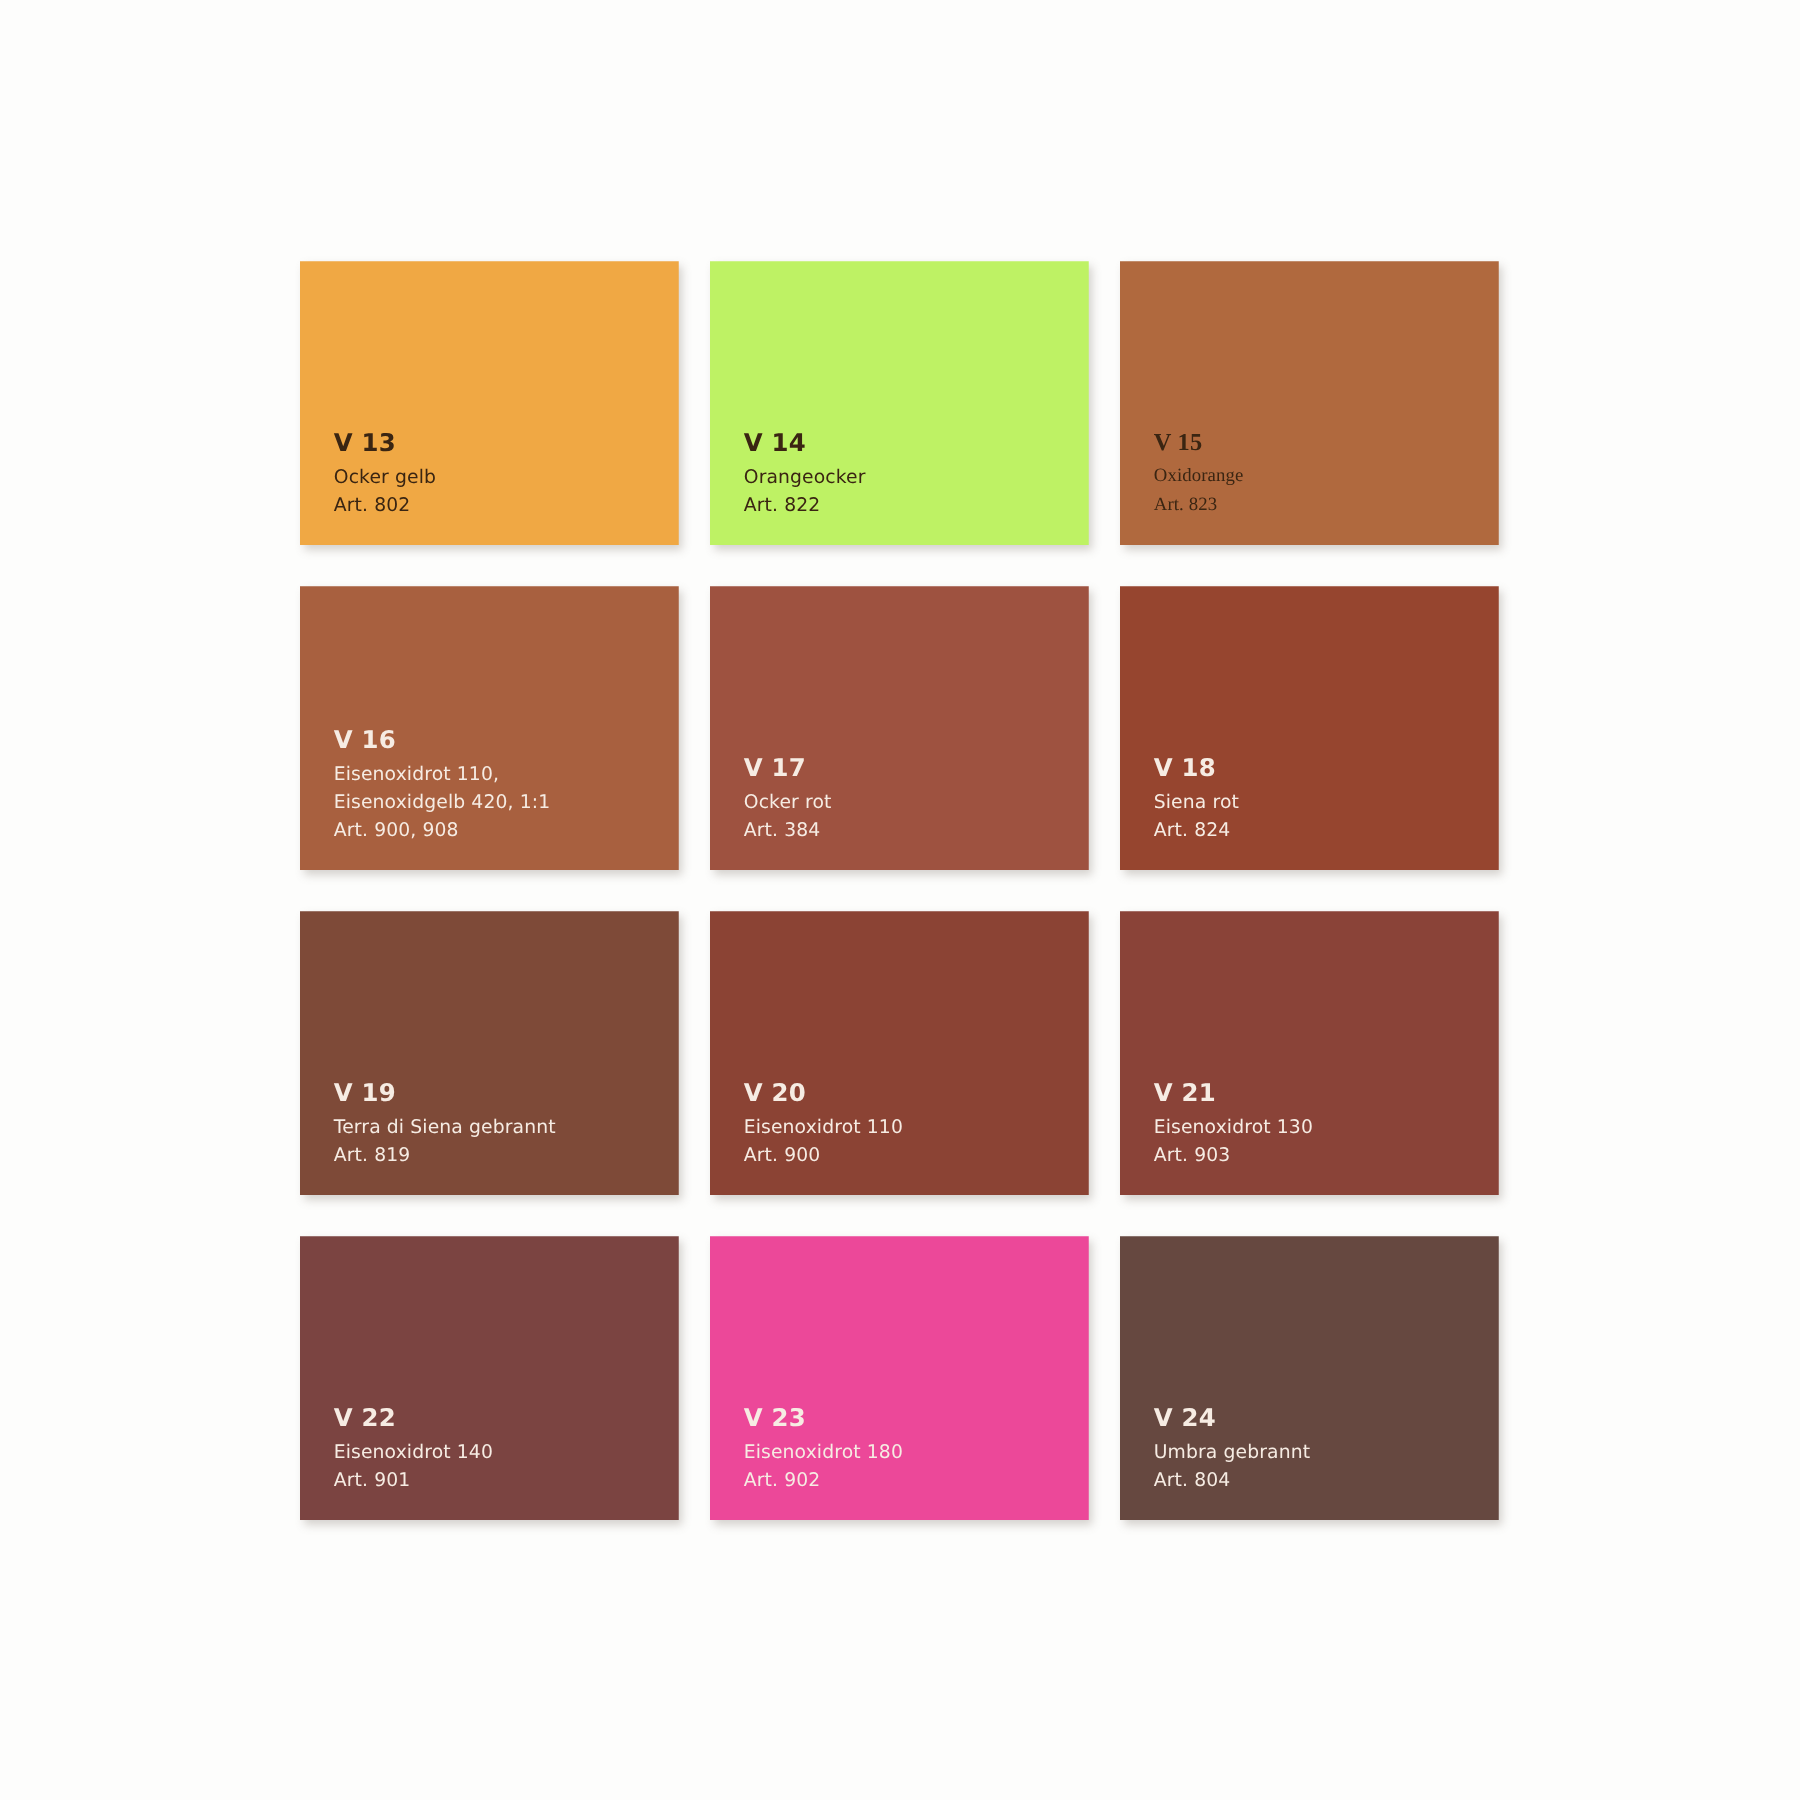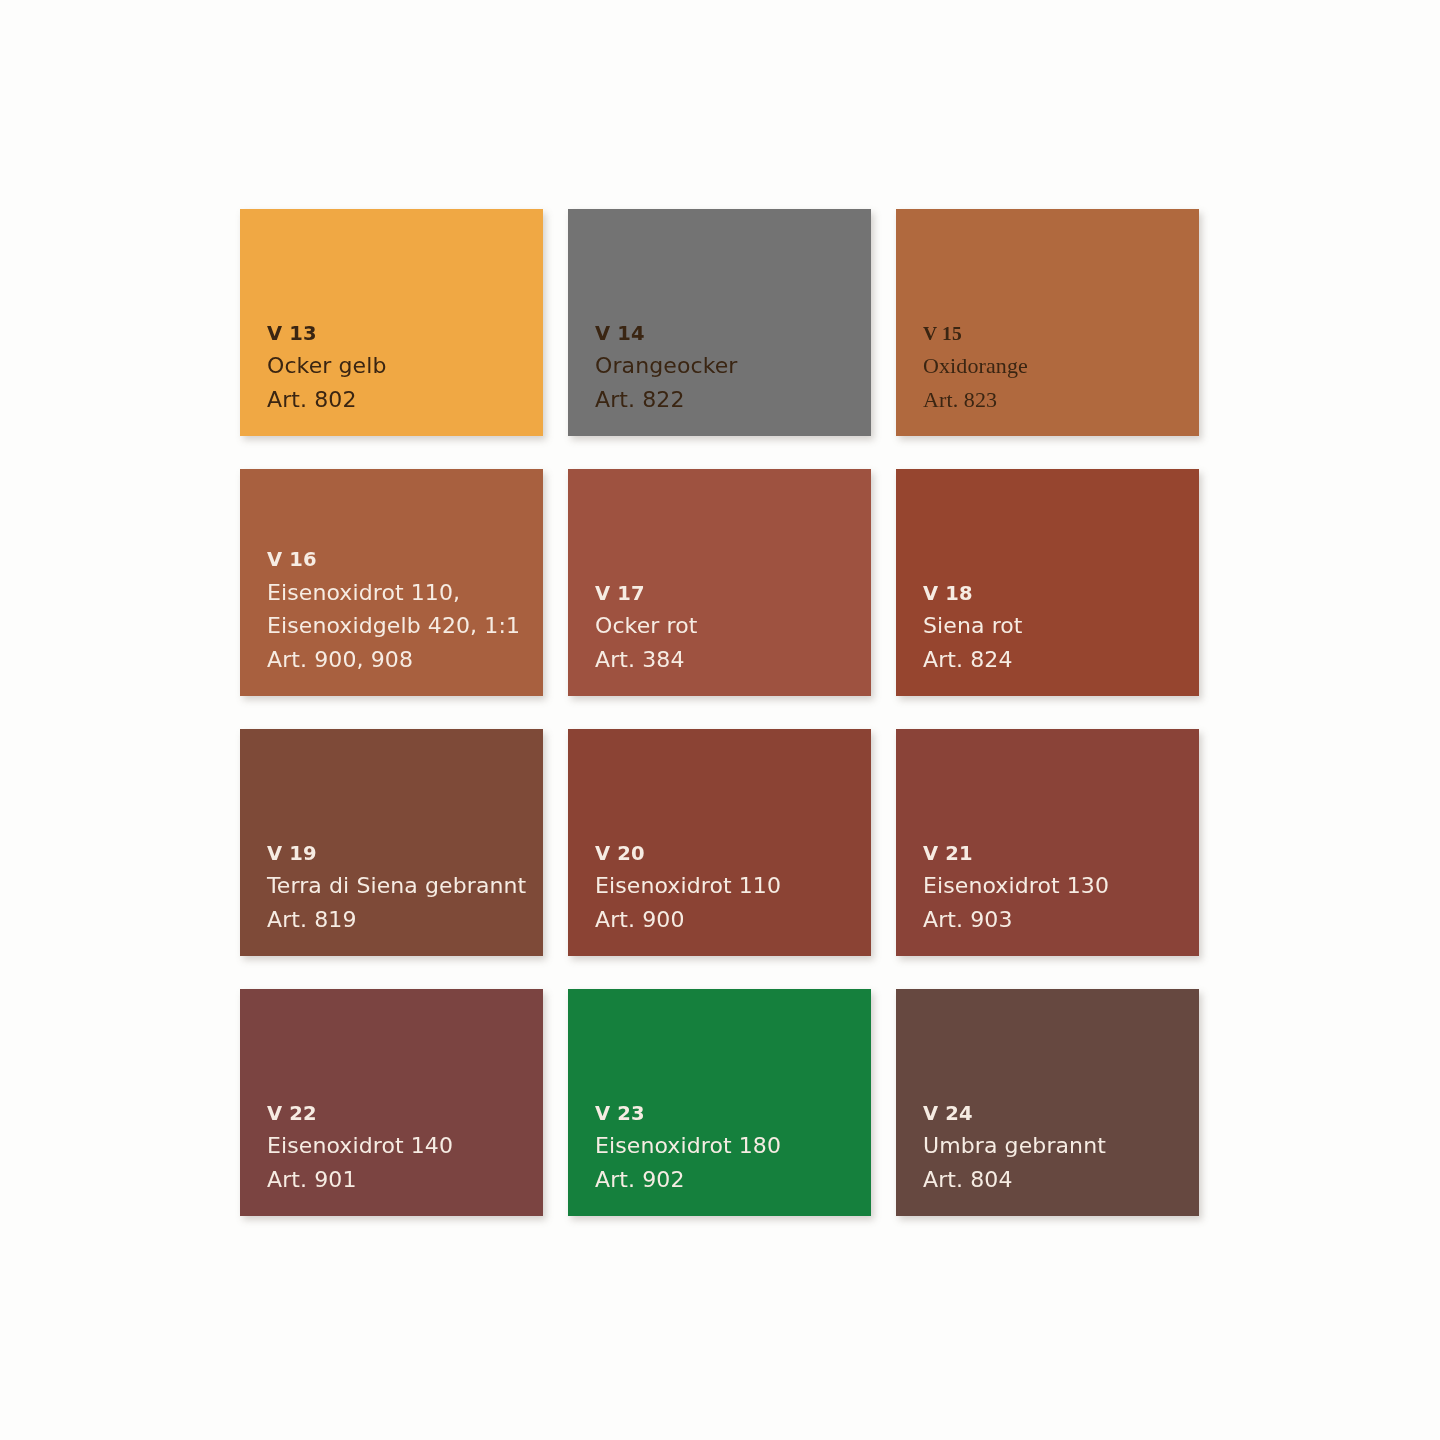--- a/index.html
+++ b/index.html
@@ -53,21 +53,21 @@
 
   .swatch-code {
     font-size: 19.5px;
     font-weight: bold;
     letter-spacing: 0.2px;
     line-height: 1.52;
     margin-bottom: 1px;
   }
 
   .swatch-line {
-    font-size: 22px;
+    font-size: 15px;
     font-weight: normal;
     line-height: 1.52;
     letter-spacing: 0.1px;
     white-space: nowrap;
   }
 
   .dark-text .swatch-code,
   .dark-text .swatch-line {
     color: #3a2512;
   }
@@ -82,21 +82,21 @@
 
 <div id="chart" style="background: rgb(253, 253, 252);">
   <div class="grid">
       <div class="swatch dark-text" style="background: rgb(240, 168, 68);">
         <div class="swatch-caption">
           <div class="swatch-code">V 13</div>
           <div class="swatch-line">Ocker gelb</div>
           <div class="swatch-line">Art. 802</div>
         </div>
       </div>
-      <div class="swatch dark-text" style="background: #737373;">
+      <div class="swatch dark-text" style="background: #bef264;">
         <div class="swatch-caption">
           <div class="swatch-code">V 14</div>
           <div class="swatch-line">Orangeocker</div>
           <div class="swatch-line">Art. 822</div>
         </div>
       </div>
       <div class="swatch dark-text" style="background: rgb(176, 105, 62); font-family: Liberation Serif, serif;">
         <div class="swatch-caption">
           <div class="swatch-code">V 15</div>
           <div class="swatch-line">Oxidorange</div>
@@ -146,21 +146,21 @@
           <div class="swatch-line">Art. 903</div>
         </div>
       </div>
       <div class="swatch light-text" style="background: rgb(123, 68, 65);">
         <div class="swatch-caption">
           <div class="swatch-code">V 22</div>
           <div class="swatch-line">Eisenoxidrot 140</div>
           <div class="swatch-line">Art. 901</div>
         </div>
       </div>
-      <div class="swatch light-text" style="background: #15803d;">
+      <div class="swatch light-text" style="background: #ec4899;">
         <div class="swatch-caption">
           <div class="swatch-code">V 23</div>
           <div class="swatch-line">Eisenoxidrot 180</div>
           <div class="swatch-line">Art. 902</div>
         </div>
       </div>
       <div class="swatch light-text" style="background: rgb(102, 72, 64);">
         <div class="swatch-caption">
           <div class="swatch-code">V 24</div>
           <div class="swatch-line">Umbra gebrannt</div>

